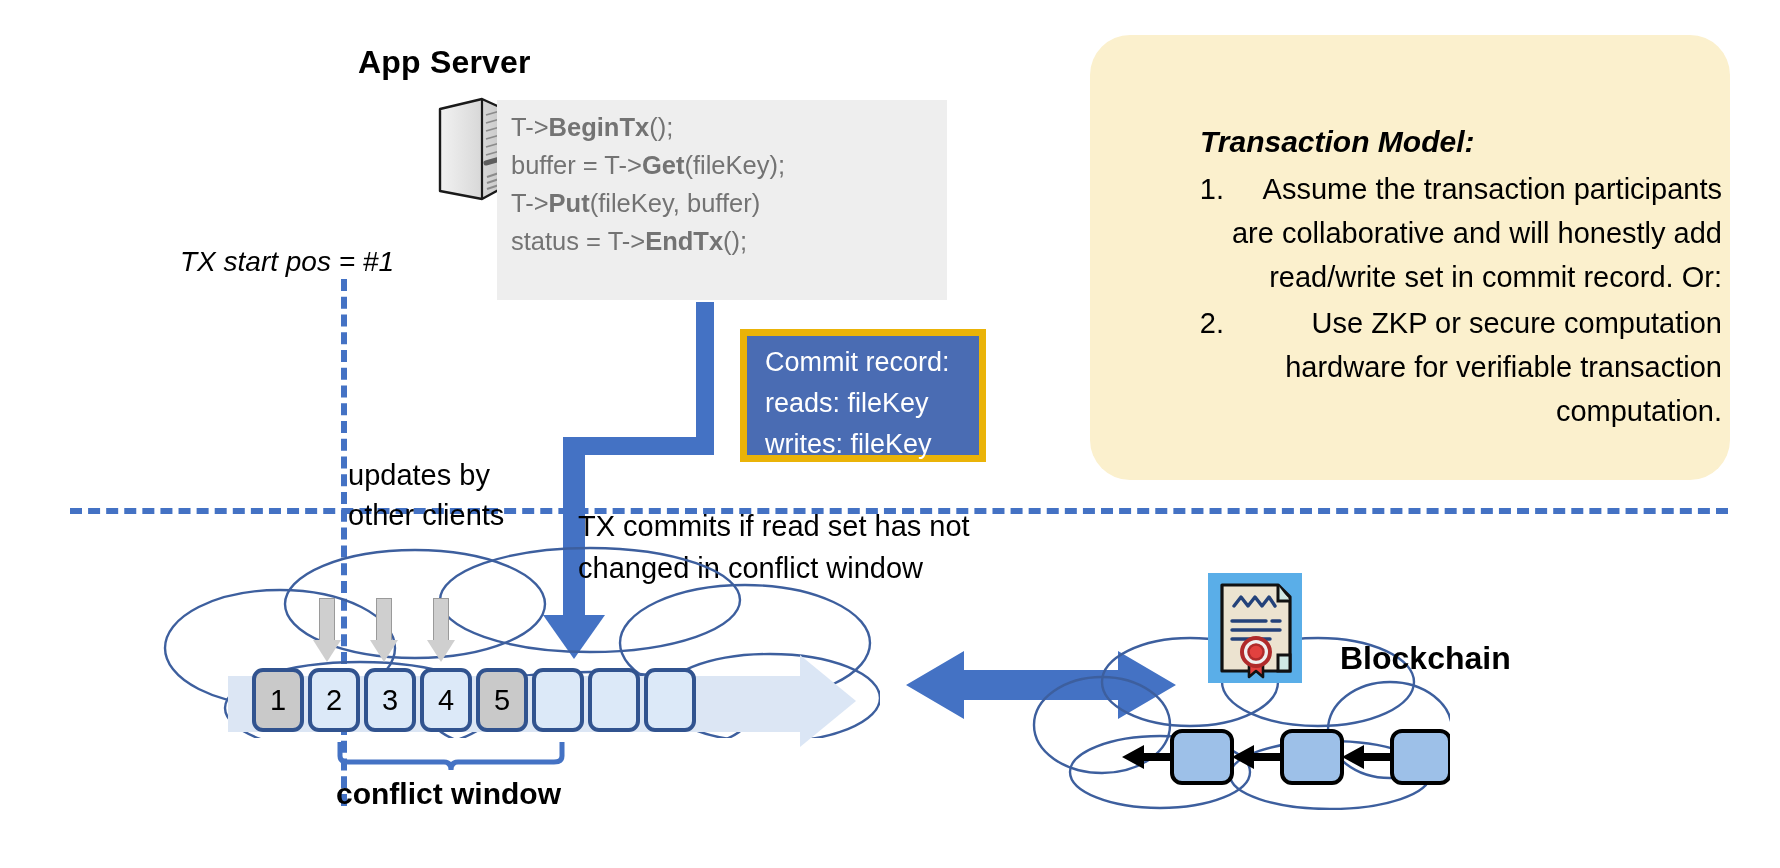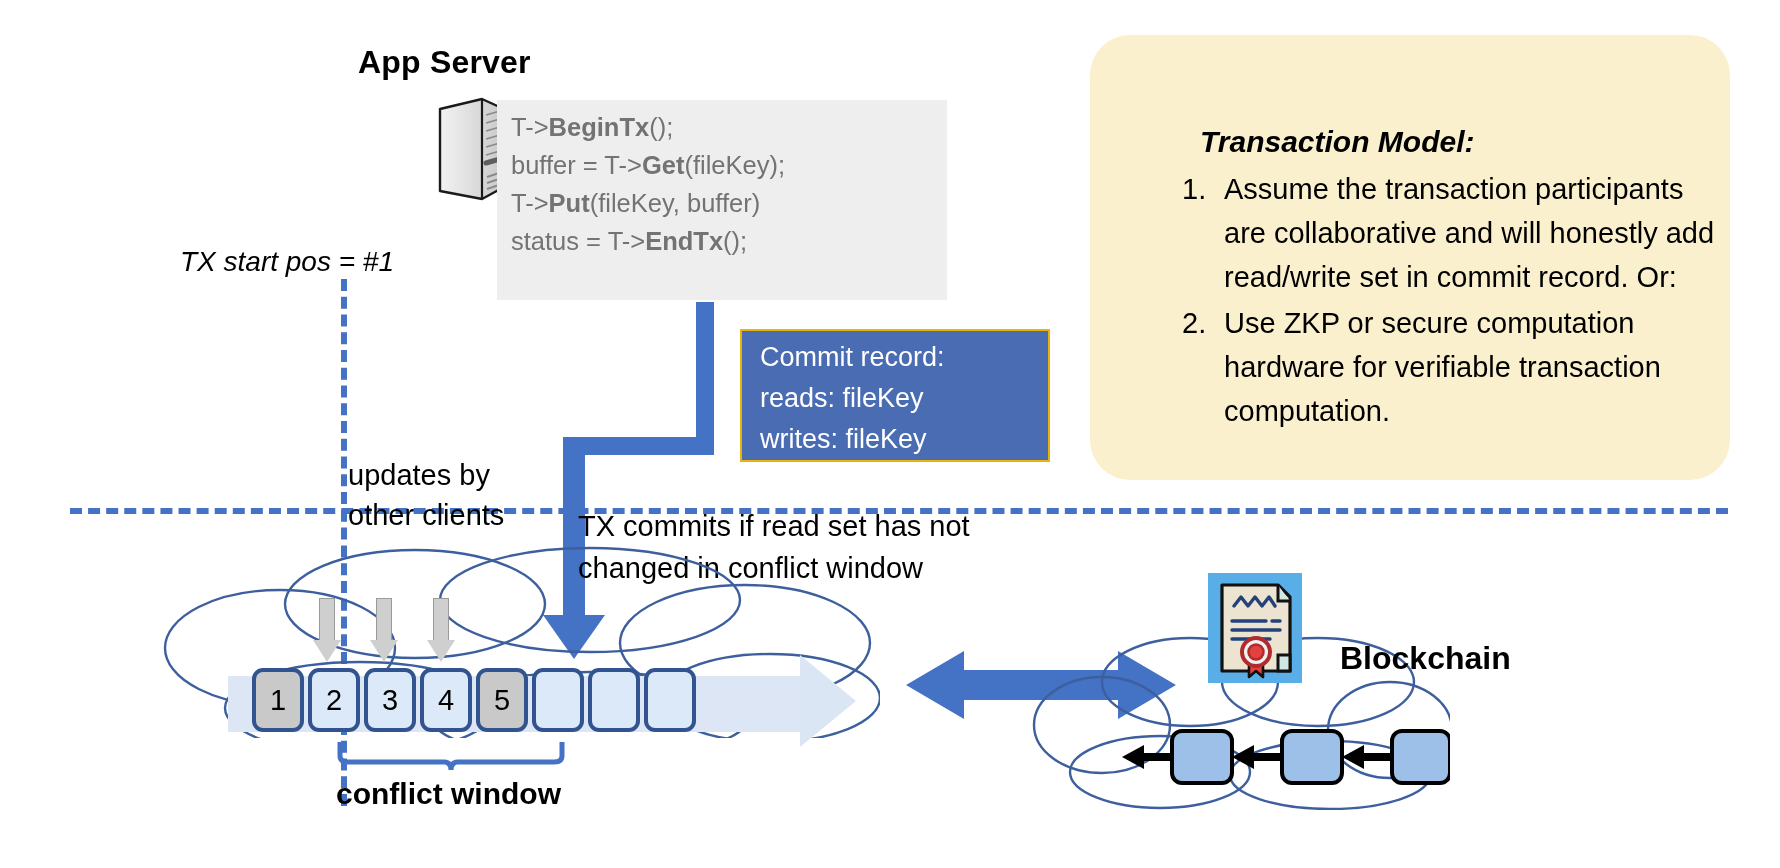--- a/index.html
+++ b/index.html
@@ -61,38 +61,39 @@
   
   #boundary-dash {
     left: 70px; top: 508px;
     width: 1658px; height: 0;
     border-top: 6px dashed #4472c4;
   }
 
   
   #commit-record-box {
     left: 740px; top: 329px;
-    width: 310px; height: 133px;
+    width: 246px; height: 133px;
     background: #4a6cb3;
-    border: 2px solid #eab308;
+    border: 7px solid #eab308;
     padding: 6px 0 0 18px;
   }
   #commit-record-box .crline {
     color: #ffffff;
     font-size: 27px;
     line-height: 41px;
     white-space: nowrap;
   }
 
   
   #transaction-model-card {
     left: 1090px; top: 35px;
     width: 640px; height: 445px;
     background: #fbf0cd;
     border-radius: 40px;
+    text-align: right;
   }
   #tm-title {
     position: absolute; left: 110px; top: 90px;
     font-size: 30px; font-style: italic; font-weight: bold;
     white-space: nowrap;
   }
   #tm-list {
     position: absolute; left: 92px; top: 132px;
     width: 540px;
   }

